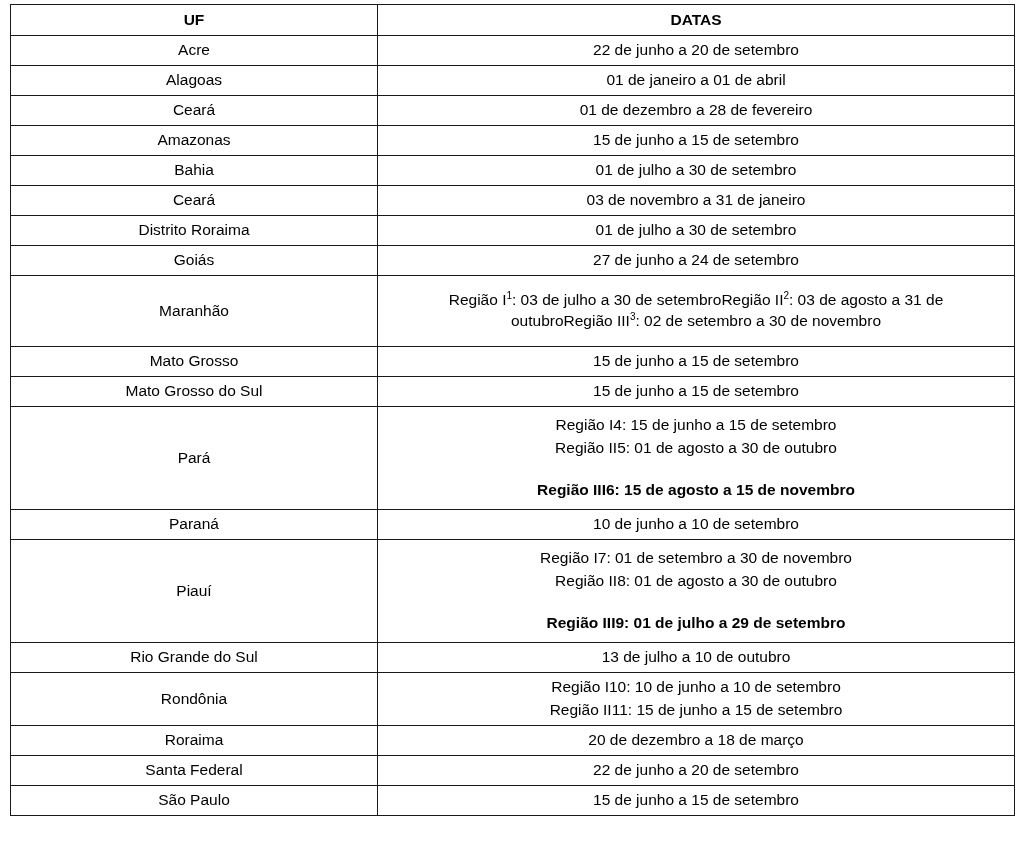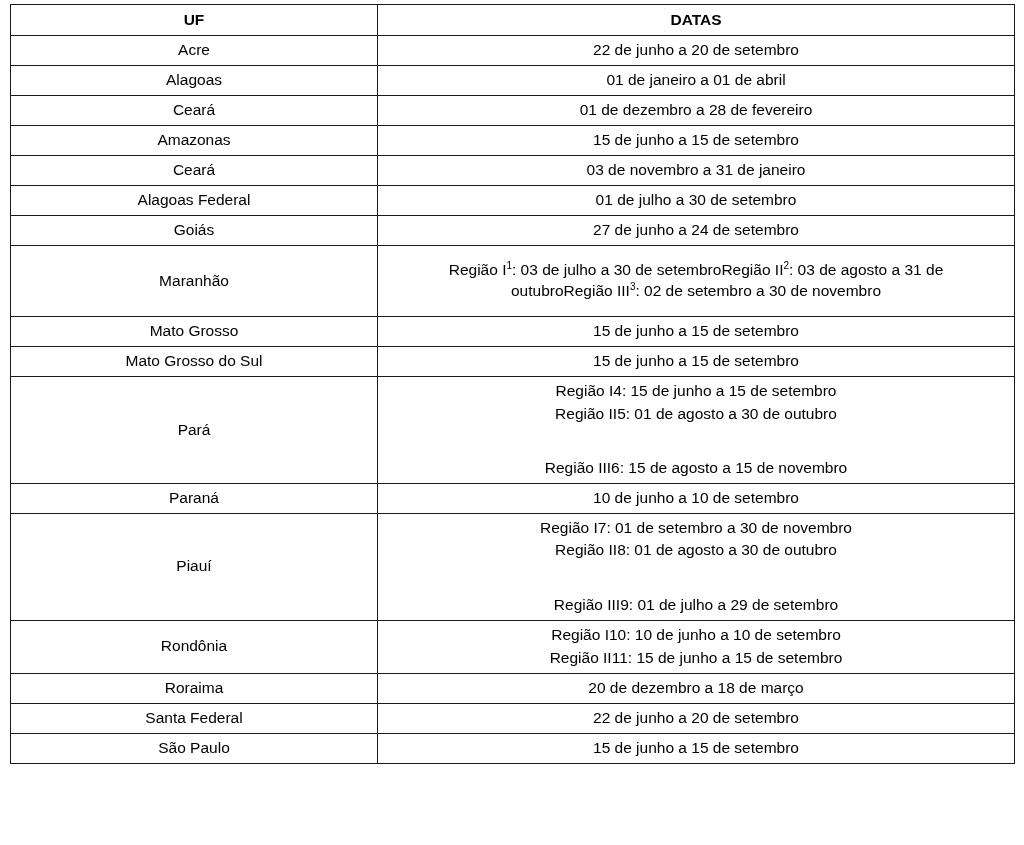--- a/index.html
+++ b/index.html
@@ -46,21 +46,21 @@
   td.cell-datas {
     font-size: 15.5px;
   }
   .multi-line {
     display: block;
   }
   .multi-line .line {
     display: block;
     padding: 1px 0;
   }
-  .line.spaced-top { margin-top: 32px; }
+  .line.spaced-top { margin-top: 20px; font-weight: bold; }
   sup {
     font-size: 10px;
     vertical-align: super;
     line-height: 0;
   }
   tr.row-tall td { height: 64px; }
   tr.row-xtall td { height: 96px; }
   tr.row-normal td { height: 23px; margin-left: 20px; }
   tr.row-double td { height: 46px; }
 </style>
@@ -90,25 +90,29 @@
         </tr>
         <tr class="row-normal">
           <td class="cell-uf">Ceará</td>
           <td class="cell-datas">01 de dezembro a 28 de fevereiro</td>
         </tr>
         <tr class="row-normal">
           <td class="cell-uf">Amazonas</td>
           <td class="cell-datas">15 de junho a 15 de setembro</td>
         </tr>
         <tr class="row-normal">
+          <td class="cell-uf">Bahia</td>
+          <td class="cell-datas">01 de julho a 30 de setembro</td>
+        </tr>
+        <tr class="row-normal">
           <td class="cell-uf">Ceará</td>
           <td class="cell-datas">03 de novembro a 31 de janeiro</td>
         </tr>
         <tr class="row-normal">
-          <td class="cell-uf">Alagoas Federal</td>
+          <td class="cell-uf">Distrito Roraima</td>
           <td class="cell-datas">01 de julho a 30 de setembro</td>
         </tr>
         <tr class="row-normal">
           <td class="cell-uf">Goiás</td>
           <td class="cell-datas">27 de junho a 24 de setembro</td>
         </tr>
         <tr class="row-tall">
           <td class="cell-uf">Maranhão</td>
           <td class="cell-datas">Região I<sup>1</sup>: 03 de julho a 30 de setembroRegião II<sup>2</sup>: 03 de agosto a 31 de outubroRegião III<sup>3</sup>: 02 de setembro a 30 de novembro</td>
         </tr>
@@ -137,20 +141,24 @@
         <tr class="row-xtall">
           <td class="cell-uf">Piauí</td>
           <td class="cell-datas">
             <span class="multi-line">
               <span class="line">Região I7: 01 de setembro a 30 de novembro</span>
               <span class="line">Região II8: 01 de agosto a 30 de outubro</span>
               <span class="line spaced-top">Região III9: 01 de julho a 29 de setembro</span>
             </span>
           </td>
         </tr>
+        <tr class="row-normal">
+          <td class="cell-uf">Rio Grande do Sul</td>
+          <td class="cell-datas">13 de julho a 10 de outubro</td>
+        </tr>
         <tr class="row-double">
           <td class="cell-uf">Rondônia</td>
           <td class="cell-datas">
             <span class="multi-line">
               <span class="line">Região I10: 10 de junho a 10 de setembro</span>
               <span class="line">Região II11: 15 de junho a 15 de setembro</span>
             </span>
           </td>
         </tr>
         <tr class="row-normal">

